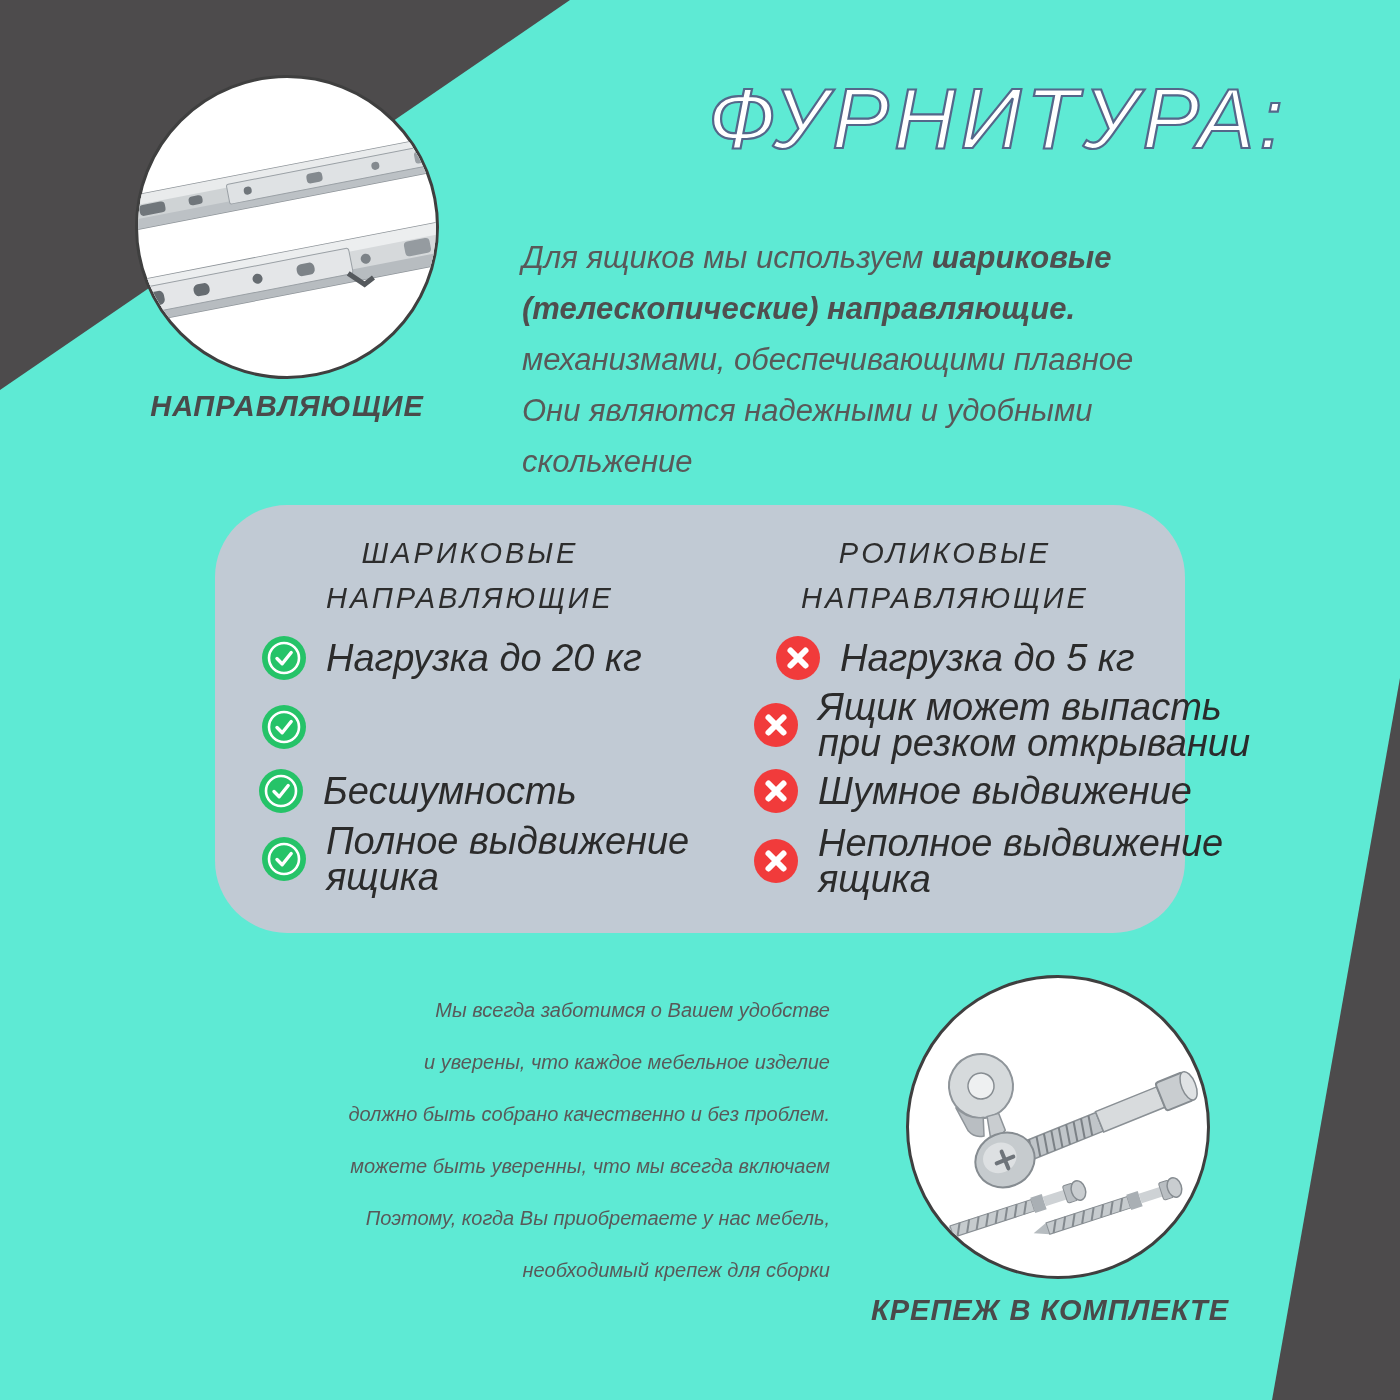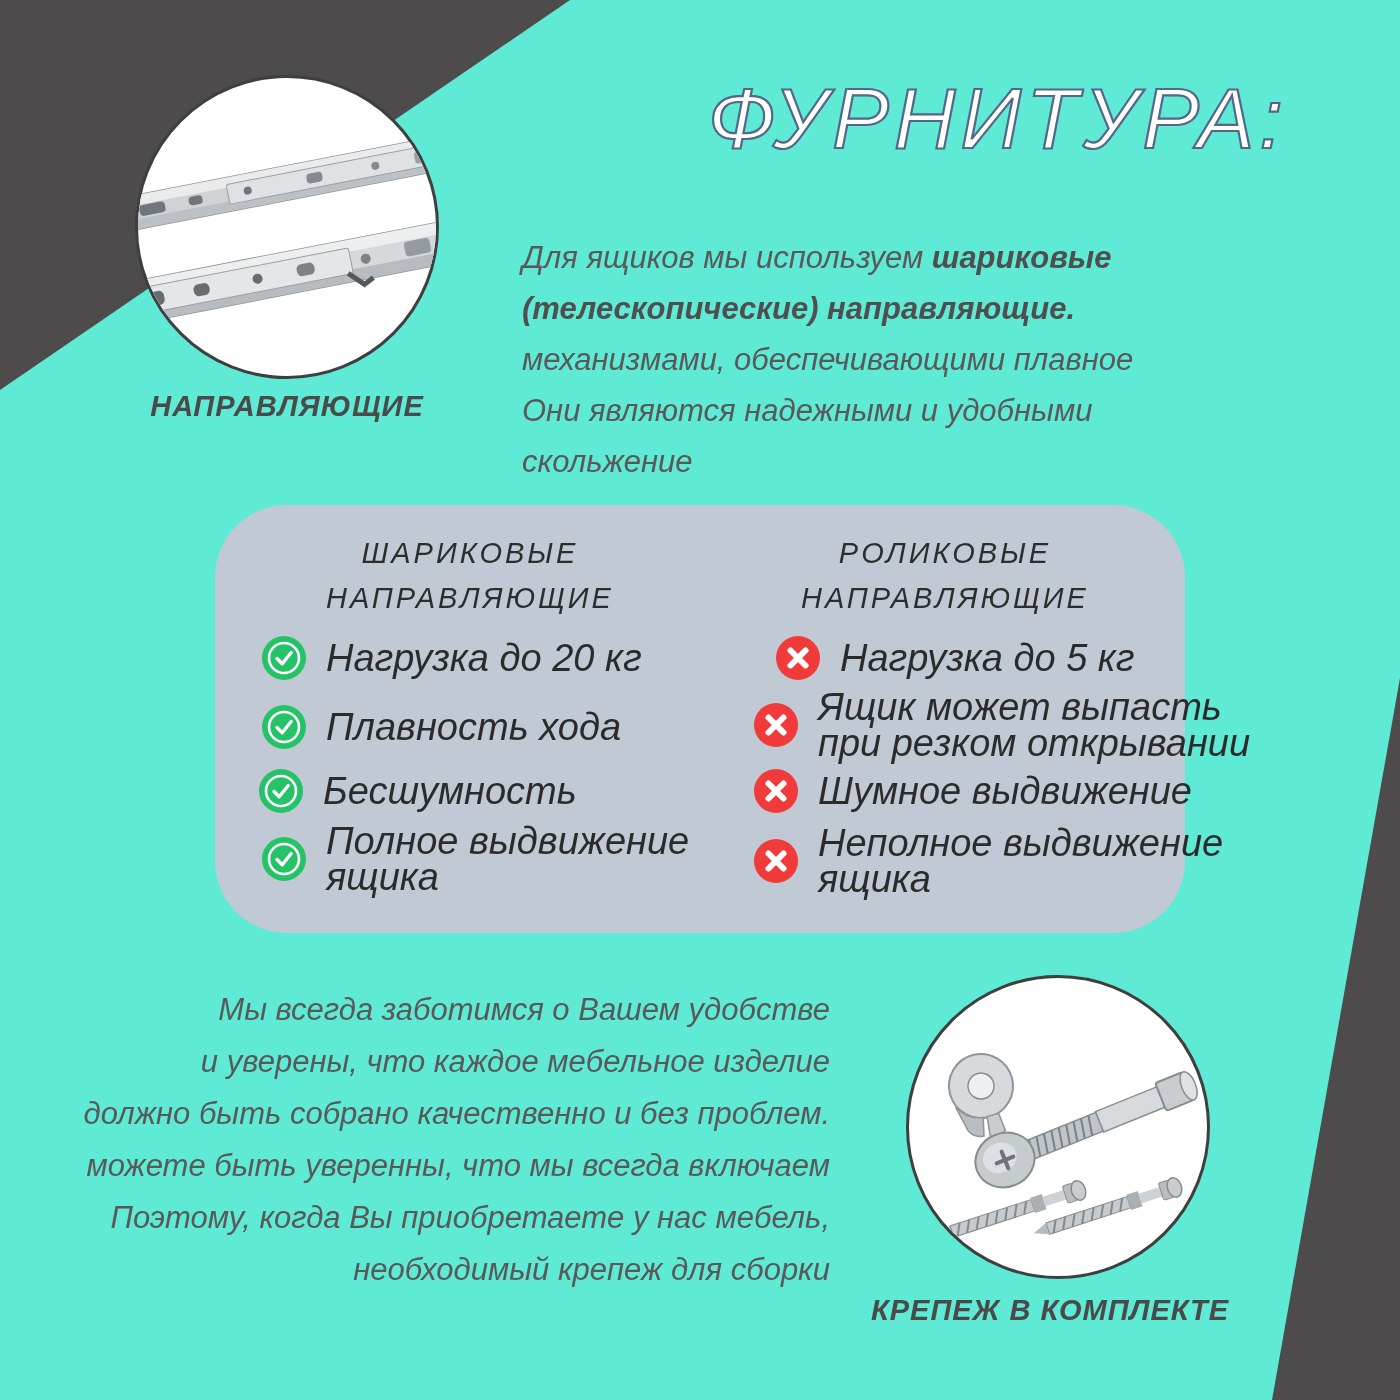--- a/index.html
+++ b/index.html
@@ -48,21 +48,21 @@
   .col-title-right{left:530px;}
 
   .row{position:absolute;display:flex;align-items:center;gap:20px;}
   .row .icon{flex:0 0 44px;width:44px;height:44px;}
   .row .icon svg{display:block;width:44px;height:44px;}
   .row-text{font-size:38px;line-height:36px;color:#2b2b2b;}
   .rline{display:block;white-space:nowrap;}
 
   .outro{
     position:absolute;left:40px;top:984px;width:790px;
-    font-size:31px;line-height:52px;color:#595959;text-align:right;
+    font-size:20px;line-height:52px;color:#595959;text-align:right;
   }
   .outro .oline{display:block;white-space:nowrap;}
 </style>
 </head>
 <body>
 
 <div class="canvas">
 
   <svg class="bg-shapes" viewBox="0 0 1400 1400" aria-hidden="true">
     <polygon points="0,0 570,0 0,390" fill="#4d4b4c"></polygon>
@@ -136,23 +136,20 @@
         </span>
     </div>
     <div class="row" style="left:47px;top:200px;">
       <span class="icon">
         <svg viewBox="0 0 44 44">
             <circle cx="22" cy="22" r="22" fill="#25c368"></circle>
             <circle cx="22" cy="22" r="15" fill="none" stroke="#ffffff" stroke-width="2.6"></circle>
             <path d="M15 22.5l5.2 5.2 9-11.2" stroke="#ffffff" stroke-width="3.4" fill="none" stroke-linecap="round" stroke-linejoin="round"></path>
           </svg>
       </span>
-      <span class="row-text">
-          <span class="rline">Плавность хода</span>
-        </span>
     </div>
     <div class="row" style="left:44px;top:264px;justify-content:center;">
       <span class="icon">
         <svg viewBox="0 0 44 44">
             <circle cx="22" cy="22" r="22" fill="#25c368"></circle>
             <circle cx="22" cy="22" r="15" fill="none" stroke="#ffffff" stroke-width="2.6"></circle>
             <path d="M15 22.5l5.2 5.2 9-11.2" stroke="#ffffff" stroke-width="3.4" fill="none" stroke-linecap="round" stroke-linejoin="round"></path>
           </svg>
       </span>
       <span class="row-text">

